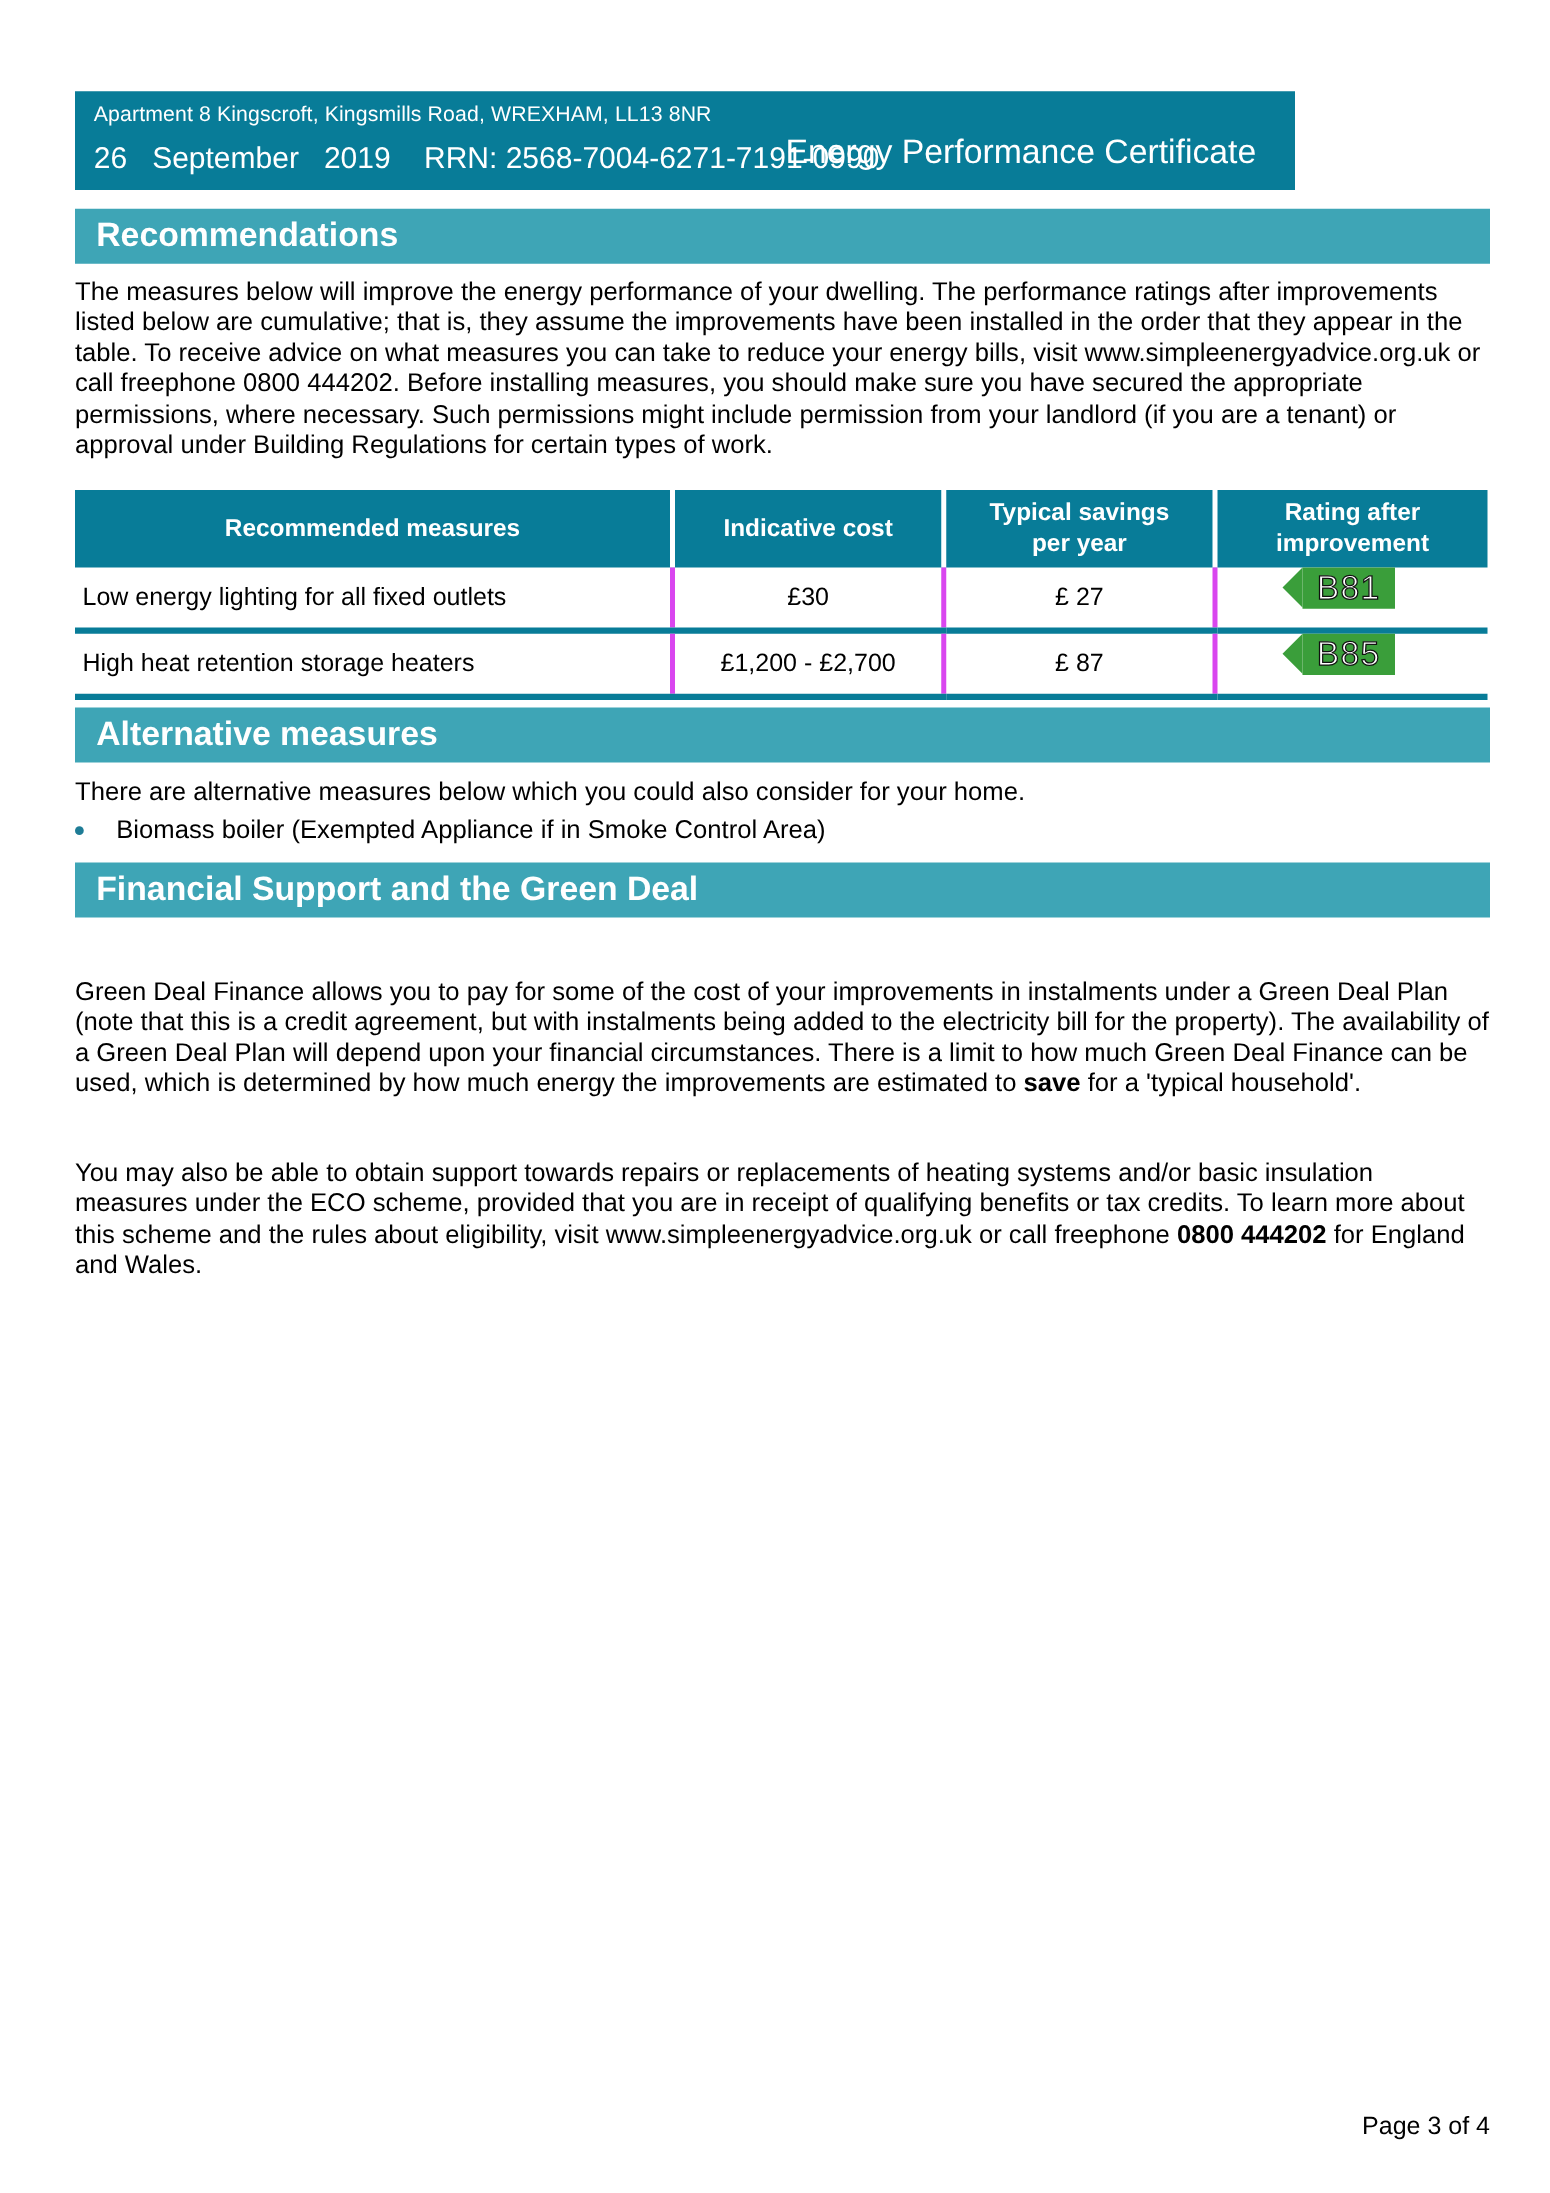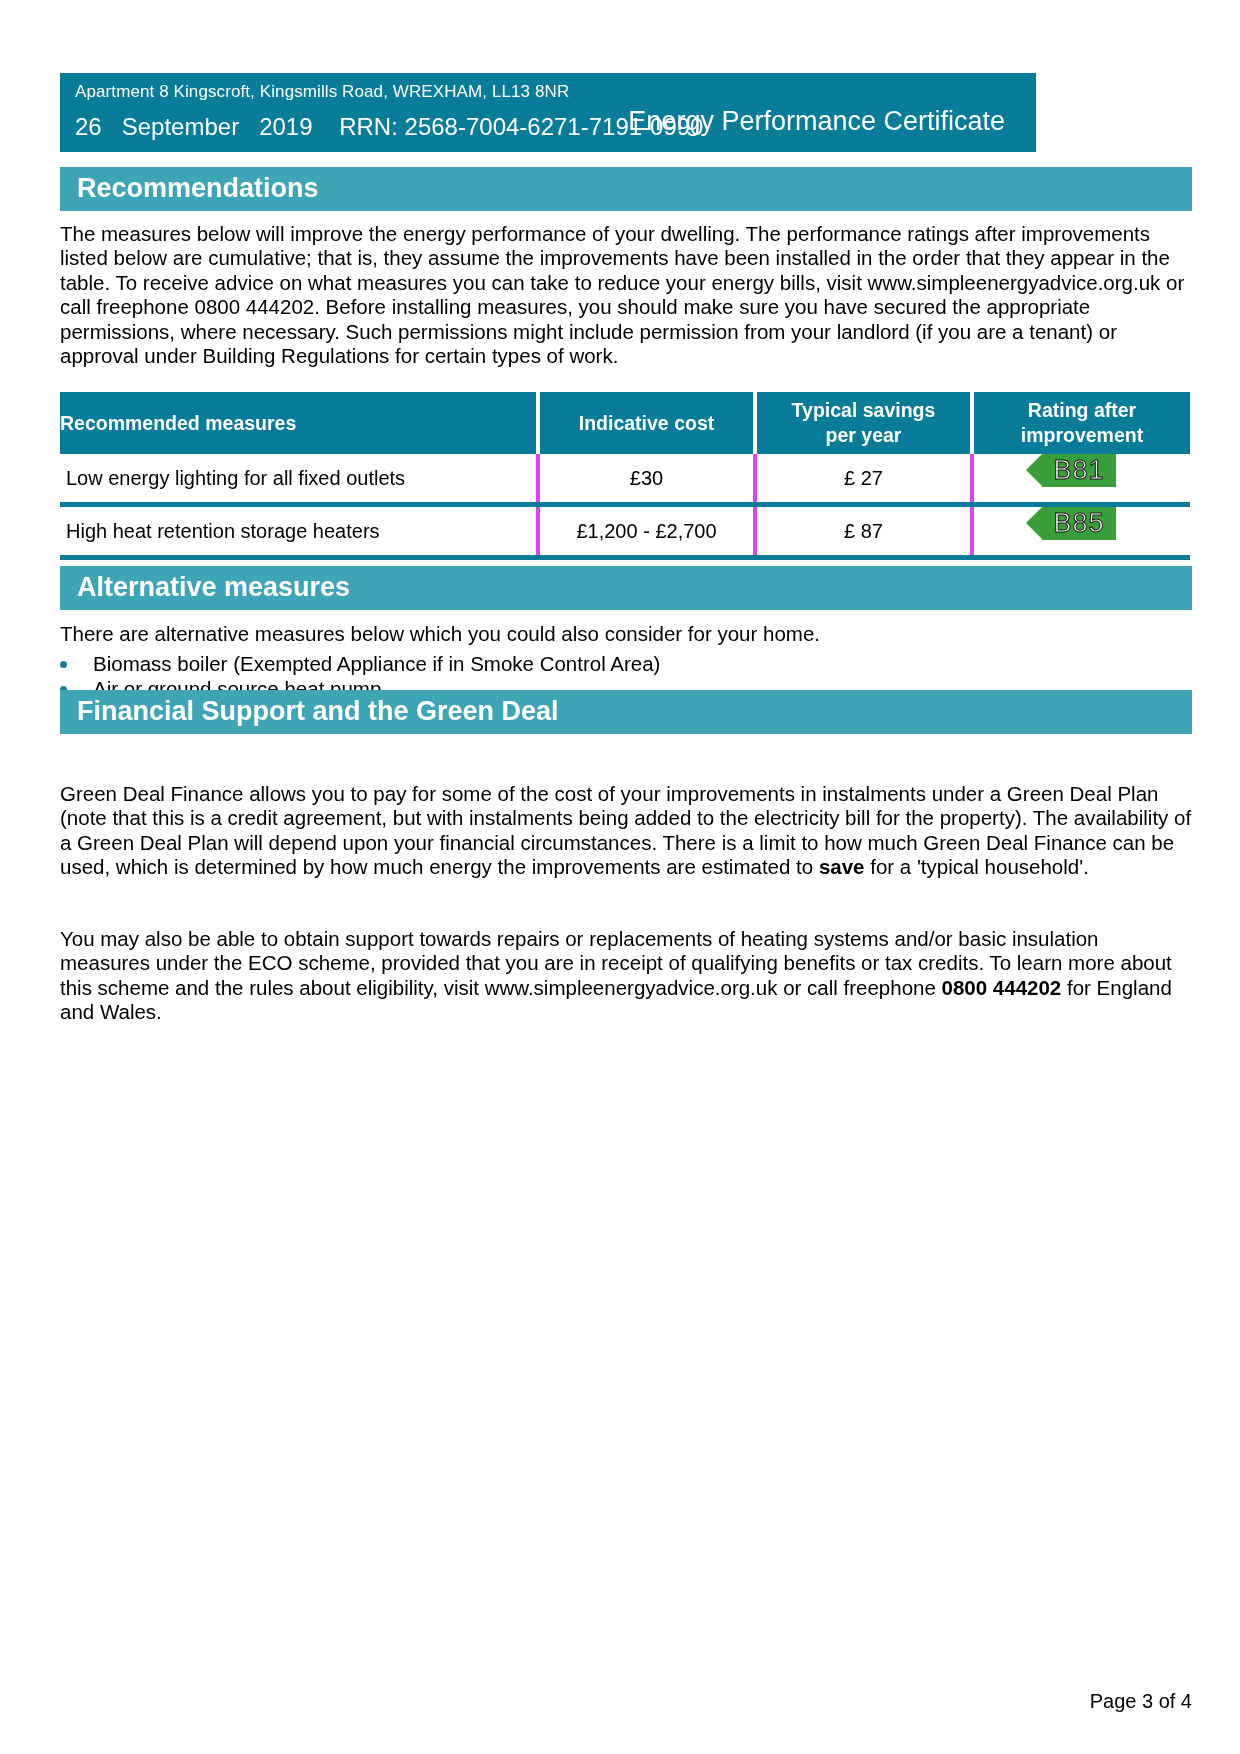--- a/index.html
+++ b/index.html
@@ -8,21 +8,21 @@
   .banner { left: 60px; top: 73px; width: 976px; height: 79px; background: #087c98; color: #fff; }
   .banner .addr { position: absolute; left: 15px; top: 9px; font-size: 17px; letter-spacing: 0.1px; }
   .banner .meta { position: absolute; left: 15px; top: 40px; font-size: 24px; white-space: pre; }
   .banner .title { position: absolute; right: 31px; top: 33px; font-size: 27px; font-weight: normal; }
   .section-bar { left: 60px; width: 1132px; height: 44px; background: #3ea5b6; color: #fff; }
   .section-bar span { position: absolute; left: 17px; top: 6px; font-size: 27px; font-weight: bold; }
   .para { left: 60px; width: 1134px; font-size: 20.5px; line-height: 24.4px; }
   .para b { font-weight: bold; }
   table.measures { position: absolute; left: 60px; top: 392px; width: 1130px; border-collapse: collapse; table-layout: fixed; }
   table.measures th { background: #087c98; color: #fff; font-weight: bold; font-size: 19.5px; line-height: 25px; height: 62px; padding: 0; border-left: 4px solid #fff; }
-  table.measures th:first-child { border-left: none; text-align: left; }
+  table.measures th:first-child { border-left: none; text-align: center; }
   table.measures td { font-size: 20px; height: 47px; padding: 0; text-align: center; border-left: 4px solid #d946ef; border-bottom: 5px solid #087c98; }
   table.measures td:first-child { border-left: none; text-align: left; padding-left: 6px; }
   .rating-tag { display: inline-block; position: relative; height: 48px; width: 82px; margin-left: -30px; vertical-align: middle; }
   .rating-tag .arrow { position: absolute; left: 0; top: 0; width: 0; height: 0; border-top: 16.5px solid transparent; border-bottom: 16.5px solid transparent; border-right: 16px solid #3a9e3a; }
   .rating-tag .body { position: absolute; left: 16px; top: 0; width: 74px; height: 33px; background: #3a9e3a; color: #fff; font-size: 27px; line-height: 33px; text-align: center; letter-spacing: 1px; -webkit-text-stroke: 1px #111; font-weight: normal; }
   ul.alts { position: absolute; left: 60px; top: 652px; margin: 0; padding: 0; list-style: none; font-size: 20.5px; line-height: 24.5px; }
   ul.alts li { position: relative; padding-left: 33px; }
   ul.alts li .dot { position: absolute; left: 0; top: 9px; width: 7px; height: 7px; border-radius: 50%; background: #1e7c96; }
   .footer { right: 48px; top: 1690px; font-size: 20px; }
 </style>
@@ -77,21 +77,20 @@
 </table>
 
 <div class="abs section-bar" style="top:566px;">
   <span>Alternative measures</span>
 </div>
 
 <div class="abs para" style="top:622px;">There are alternative measures below which you could also consider for your home.</div>
 
 <ul class="alts">
   <li><span class="dot"></span><span>Biomass boiler (Exempted Appliance if in Smoke Control Area)</span></li>
-  <li><span class="dot"></span><span>Air or ground source heat pump</span></li>
 </ul>
 
 <div class="abs section-bar" style="top:690px;">
   <span>Financial Support and the Green Deal</span>
 </div>
 
 <div class="abs para" style="top:782px;"><span>Green Deal Finance allows you to pay for some of the cost of your improvements in instalments under a Green Deal Plan (note that this is a credit agreement, but with instalments being added to the electricity bill for the property). The availability of a Green Deal Plan will depend upon your financial circumstances. There is a limit to how much Green Deal Finance can be used, which is determined by how much energy the improvements are estimated to </span><b>save</b><span> for a 'typical household'.</span></div>
 
 <div class="abs para" style="top:927px;"><span>You may also be able to obtain support towards repairs or replacements of heating systems and/or basic insulation measures under the ECO scheme, provided that you are in receipt of qualifying benefits or tax credits. To learn more about this scheme and the rules about eligibility, visit www.simpleenergyadvice.org.uk or call freephone </span><b>0800 444202</b><span> for England and Wales.</span></div>
 

